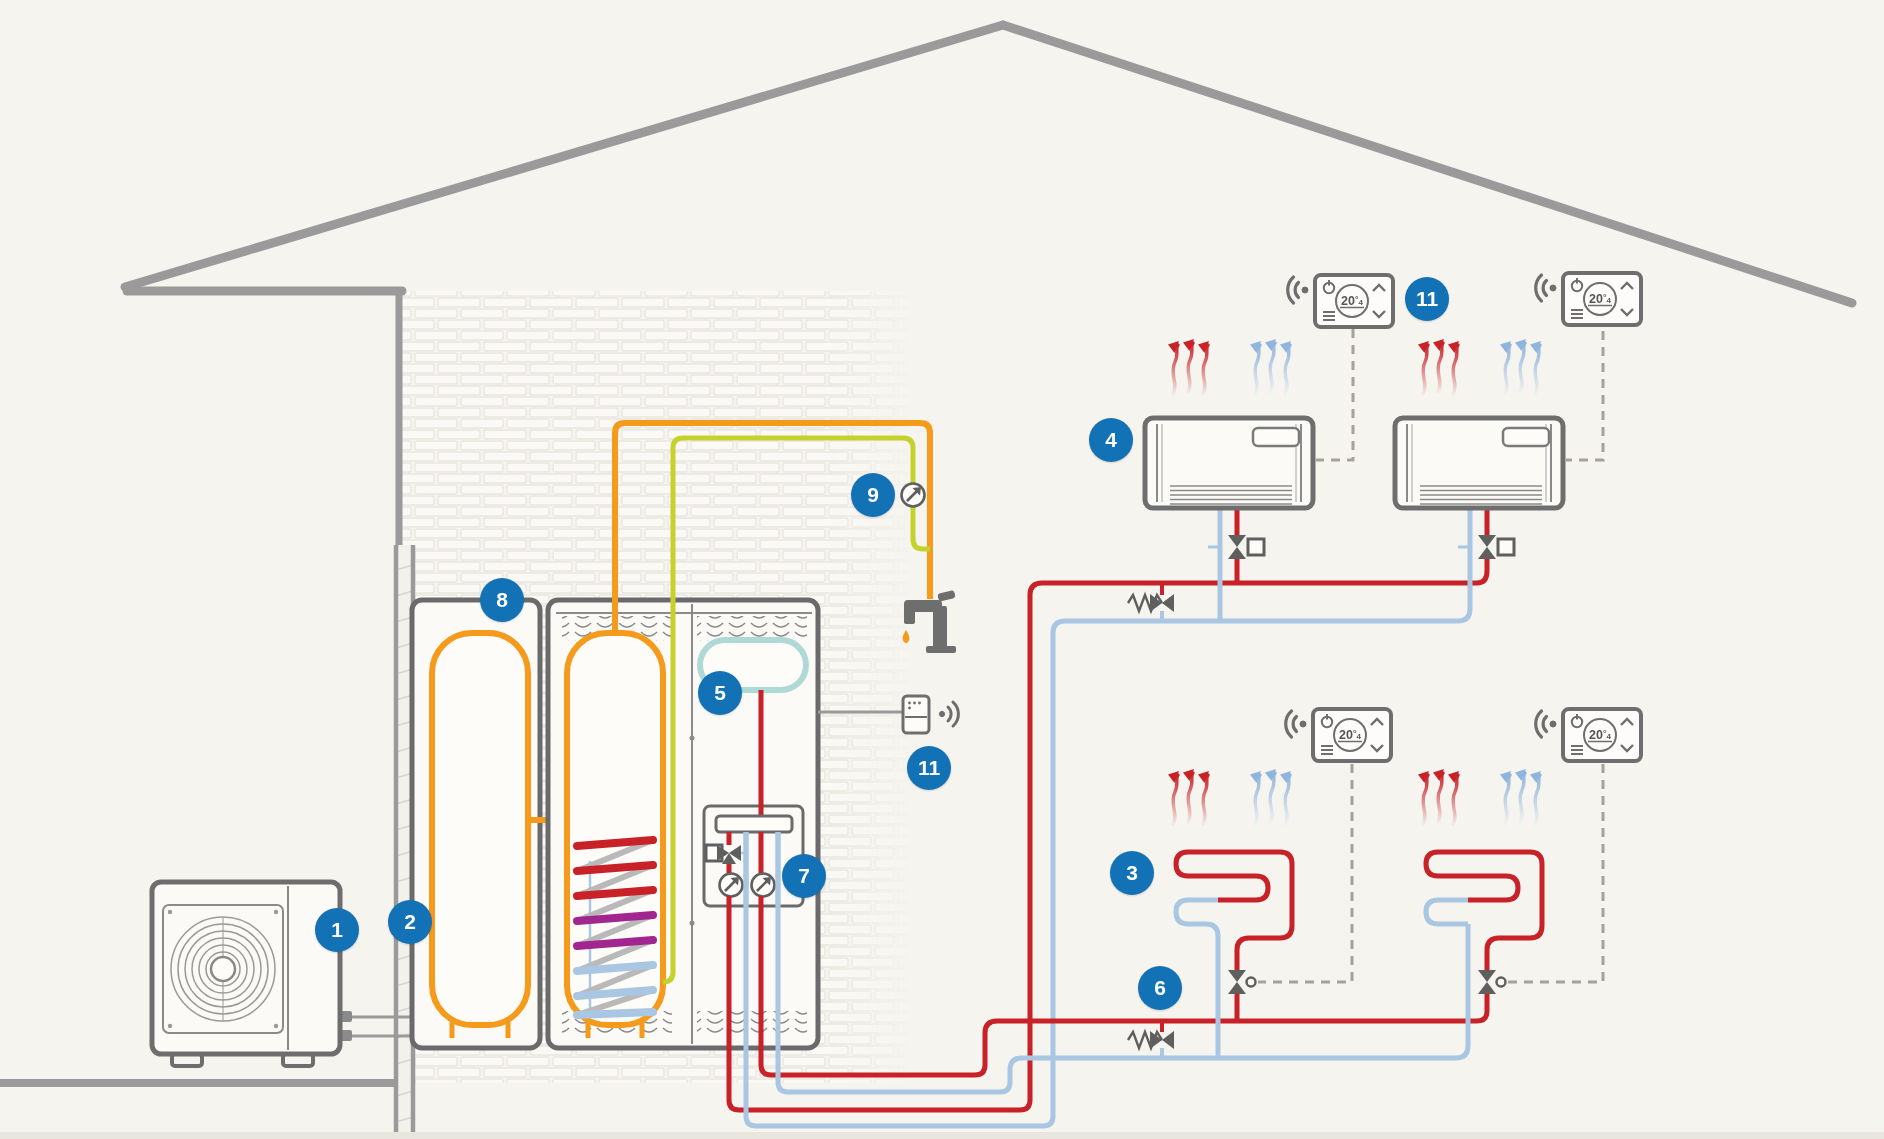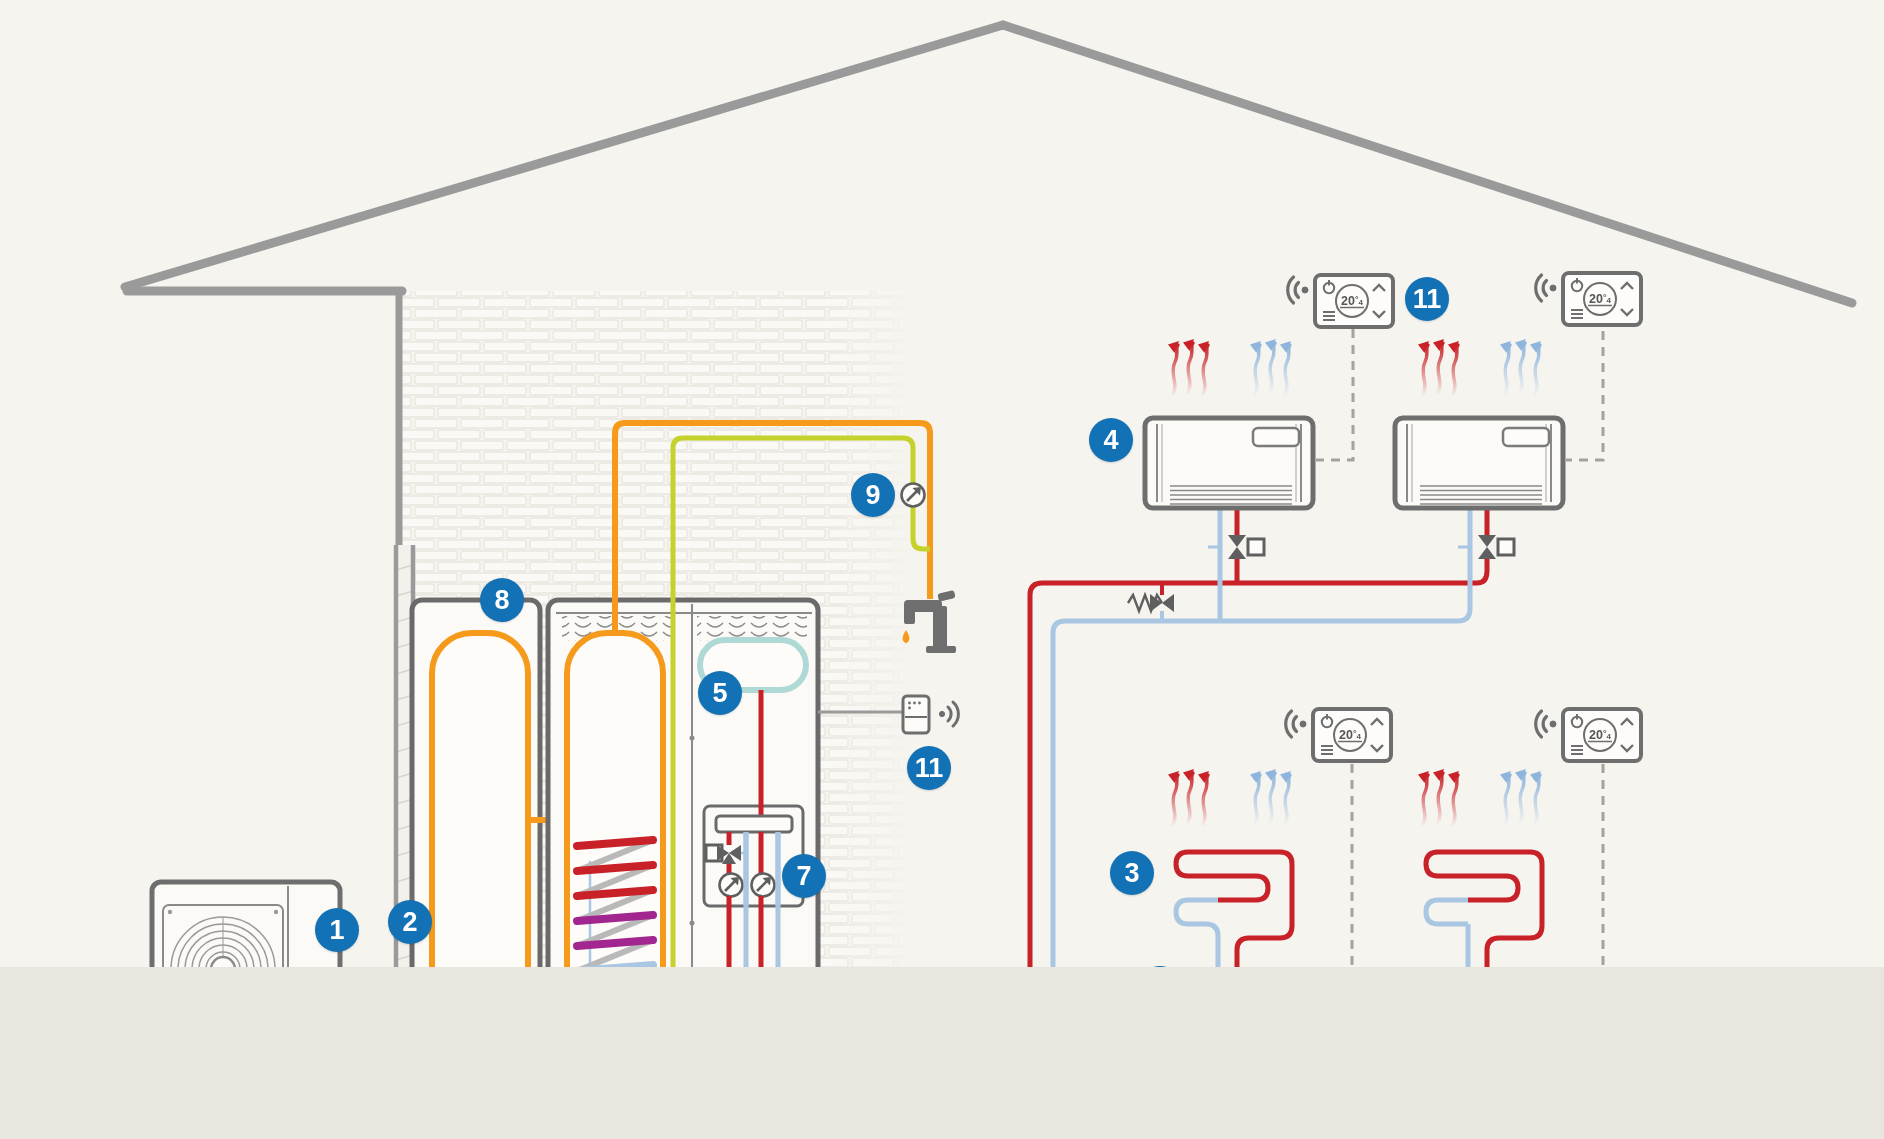--- a/index.html
+++ b/index.html
@@ -1,20 +1,20 @@
 <!DOCTYPE html>
 <html><head>
 <meta charset="utf-8">
 <style>
   html,body{margin:0;padding:0;background:#e9e6e0;font-family:"Liberation Sans",sans-serif;}
-  #stage{position:relative;width:1884px;height:967px;background:#f6f4ef;overflow:hidden;}
+  #stage{position:relative;width:1884px;height:1132px;background:#f6f4ef;overflow:hidden;}
   #schema{position:absolute;left:0;top:0;}
   .badge{
     position:absolute;width:44px;height:44px;border-radius:50%;
-    background:#1371b5;color:#ffffff;font-size:27px;font-weight:bold;
+    background:#1371b5;color:#ffffff;font-size:21px;font-weight:bold;
     line-height:44px;text-align:center;transform:translate(-50%,-50%);
     box-shadow:0 1px 2px rgba(0,0,0,.15);
   }
   .thermo-temp{
     position:absolute;width:44px;text-align:center;transform:translate(-50%,-50%);
     color:#555;font-size:12.5px;font-weight:bold;letter-spacing:0;
   }
   .thermo-temp .deg{font-size:9px;vertical-align:top;}
   .thermo-temp .dec{font-size:8px;vertical-align:baseline;}
 </style>

